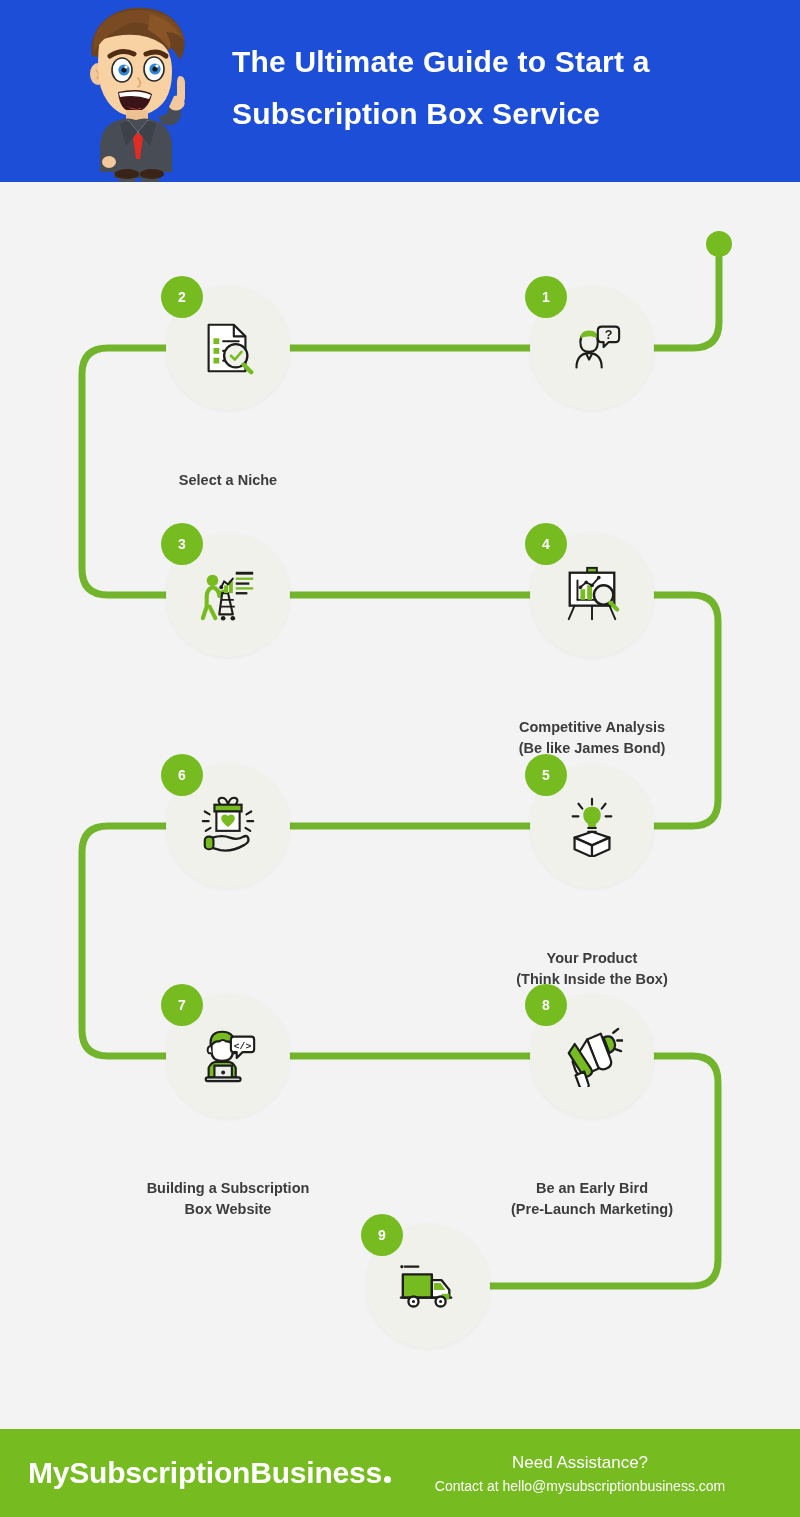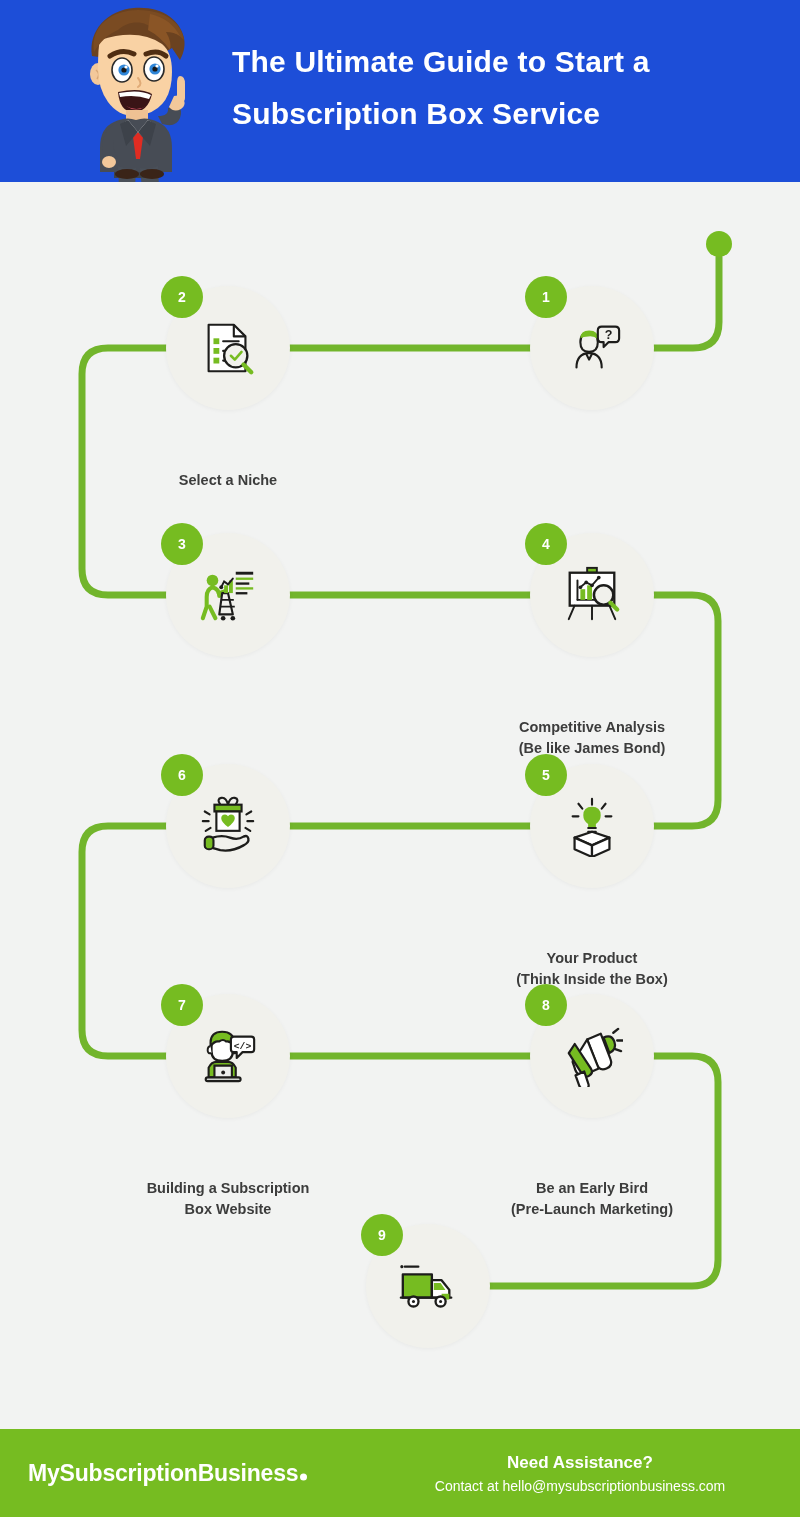--- a/index.html
+++ b/index.html
@@ -69,33 +69,33 @@
 
   
   .footer {
     position:absolute; left:0; bottom:0; width:800px; height:88px;
     background:#76bc21;
     display:flex; align-items:center;
   }
   .brand {
     position:absolute; left:28px; top:50%; transform:translateY(-50%);
     color:#ffffff;
-    font-size:23px; font-weight:bold;
+    font-size:30px; font-weight:bold;
     letter-spacing:-0.2px;
     white-space:nowrap;
   }
   .brand-dot {
     display:inline-block; width:7px; height:7px; border-radius:50%;
     background:#ffffff; margin-left:2px; vertical-align:baseline;
   }
   .assist {
     position:absolute; left:370px; right:10px; top:50%; transform:translateY(-50%);
     text-align:center; color:#ffffff;
   }
-  .assist-title { font-size:17px; font-weight:bold; line-height:1.45; }
+  .assist-title { font-size:17px; font-weight:normal; line-height:1.45; }
   .assist-sub { font-size:14px; font-weight:normal; line-height:1.45; }
 </style>
 </head>
 <body>
 
 <div class="header">
 
   <div class="mascot">
     <svg viewBox="0 0 160 178" width="160" height="178" xmlns="http://www.w3.org/2000/svg">
 

